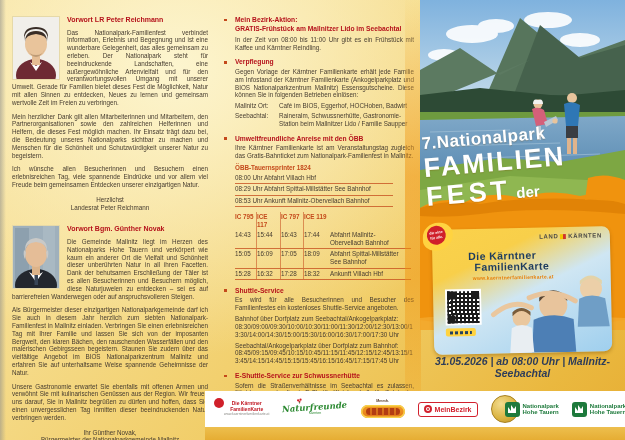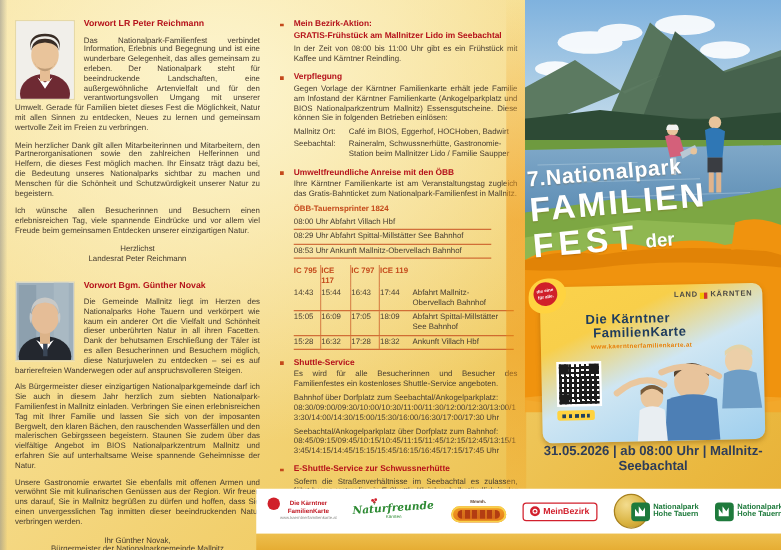--- a/index.html
+++ b/index.html
@@ -70,21 +70,21 @@
   .qr-inner{width:100%;height:100%;
     background:
       linear-gradient(#1c1c1c,#1c1c1c) 0 0/8px 8px no-repeat,
       linear-gradient(#1c1c1c,#1c1c1c) 100% 0/8px 8px no-repeat,
       linear-gradient(#1c1c1c,#1c1c1c) 0 100%/8px 8px no-repeat,
       repeating-linear-gradient(0deg,#1c1c1c 0 2px,transparent 2px 4px),
       repeating-linear-gradient(90deg,#1c1c1c 0 2px,#fff 2px 4px);}
   .qr-tag{position:absolute;left:12px;top:99px;width:30px;height:8px;background:#ffd340;border-radius:2px;
     display:flex;align-items:center;justify-content:center;}
   .qr-tag i{display:block;width:22px;height:3px;background:repeating-linear-gradient(90deg,#24425f 0 3px,transparent 3px 5px);}
-  .date1{position:absolute;left:0;top:355px;width:205px;text-align:center;color:#2e3d59;font-weight:bold;font-size:10.5px;z-index:6;}
+  .date1{position:absolute;left:0;top:355px;width:205px;text-align:center;color:#2e3d59;font-weight:bold;font-size:10.5px;z-index:6;font-style:italic;}
   .date2{position:absolute;left:0;top:371px;width:205px;text-align:center;color:#2e3d59;font-weight:bold;font-size:10.5px;z-index:6;}
 
   
   .strip{position:absolute;left:205px;top:391px;width:420px;height:36px;background:#fff;z-index:10;
     display:flex;align-items:center;gap:13px;padding-left:9px;box-sizing:border-box;}
   .lg{display:flex;flex-direction:column;align-items:center;line-height:1.05;}
   .fk-wrap{position:relative;padding-left:10px;}
   .fk-dot{position:absolute;left:0;top:-3px;width:10px;height:10px;border-radius:50%;background:#d0202a;
     color:#fff;font-size:2.6px;font-weight:bold;display:flex;align-items:center;justify-content:center;text-align:center;}
   .fk-t{color:#c01722;font-weight:bold;font-size:5px;}

